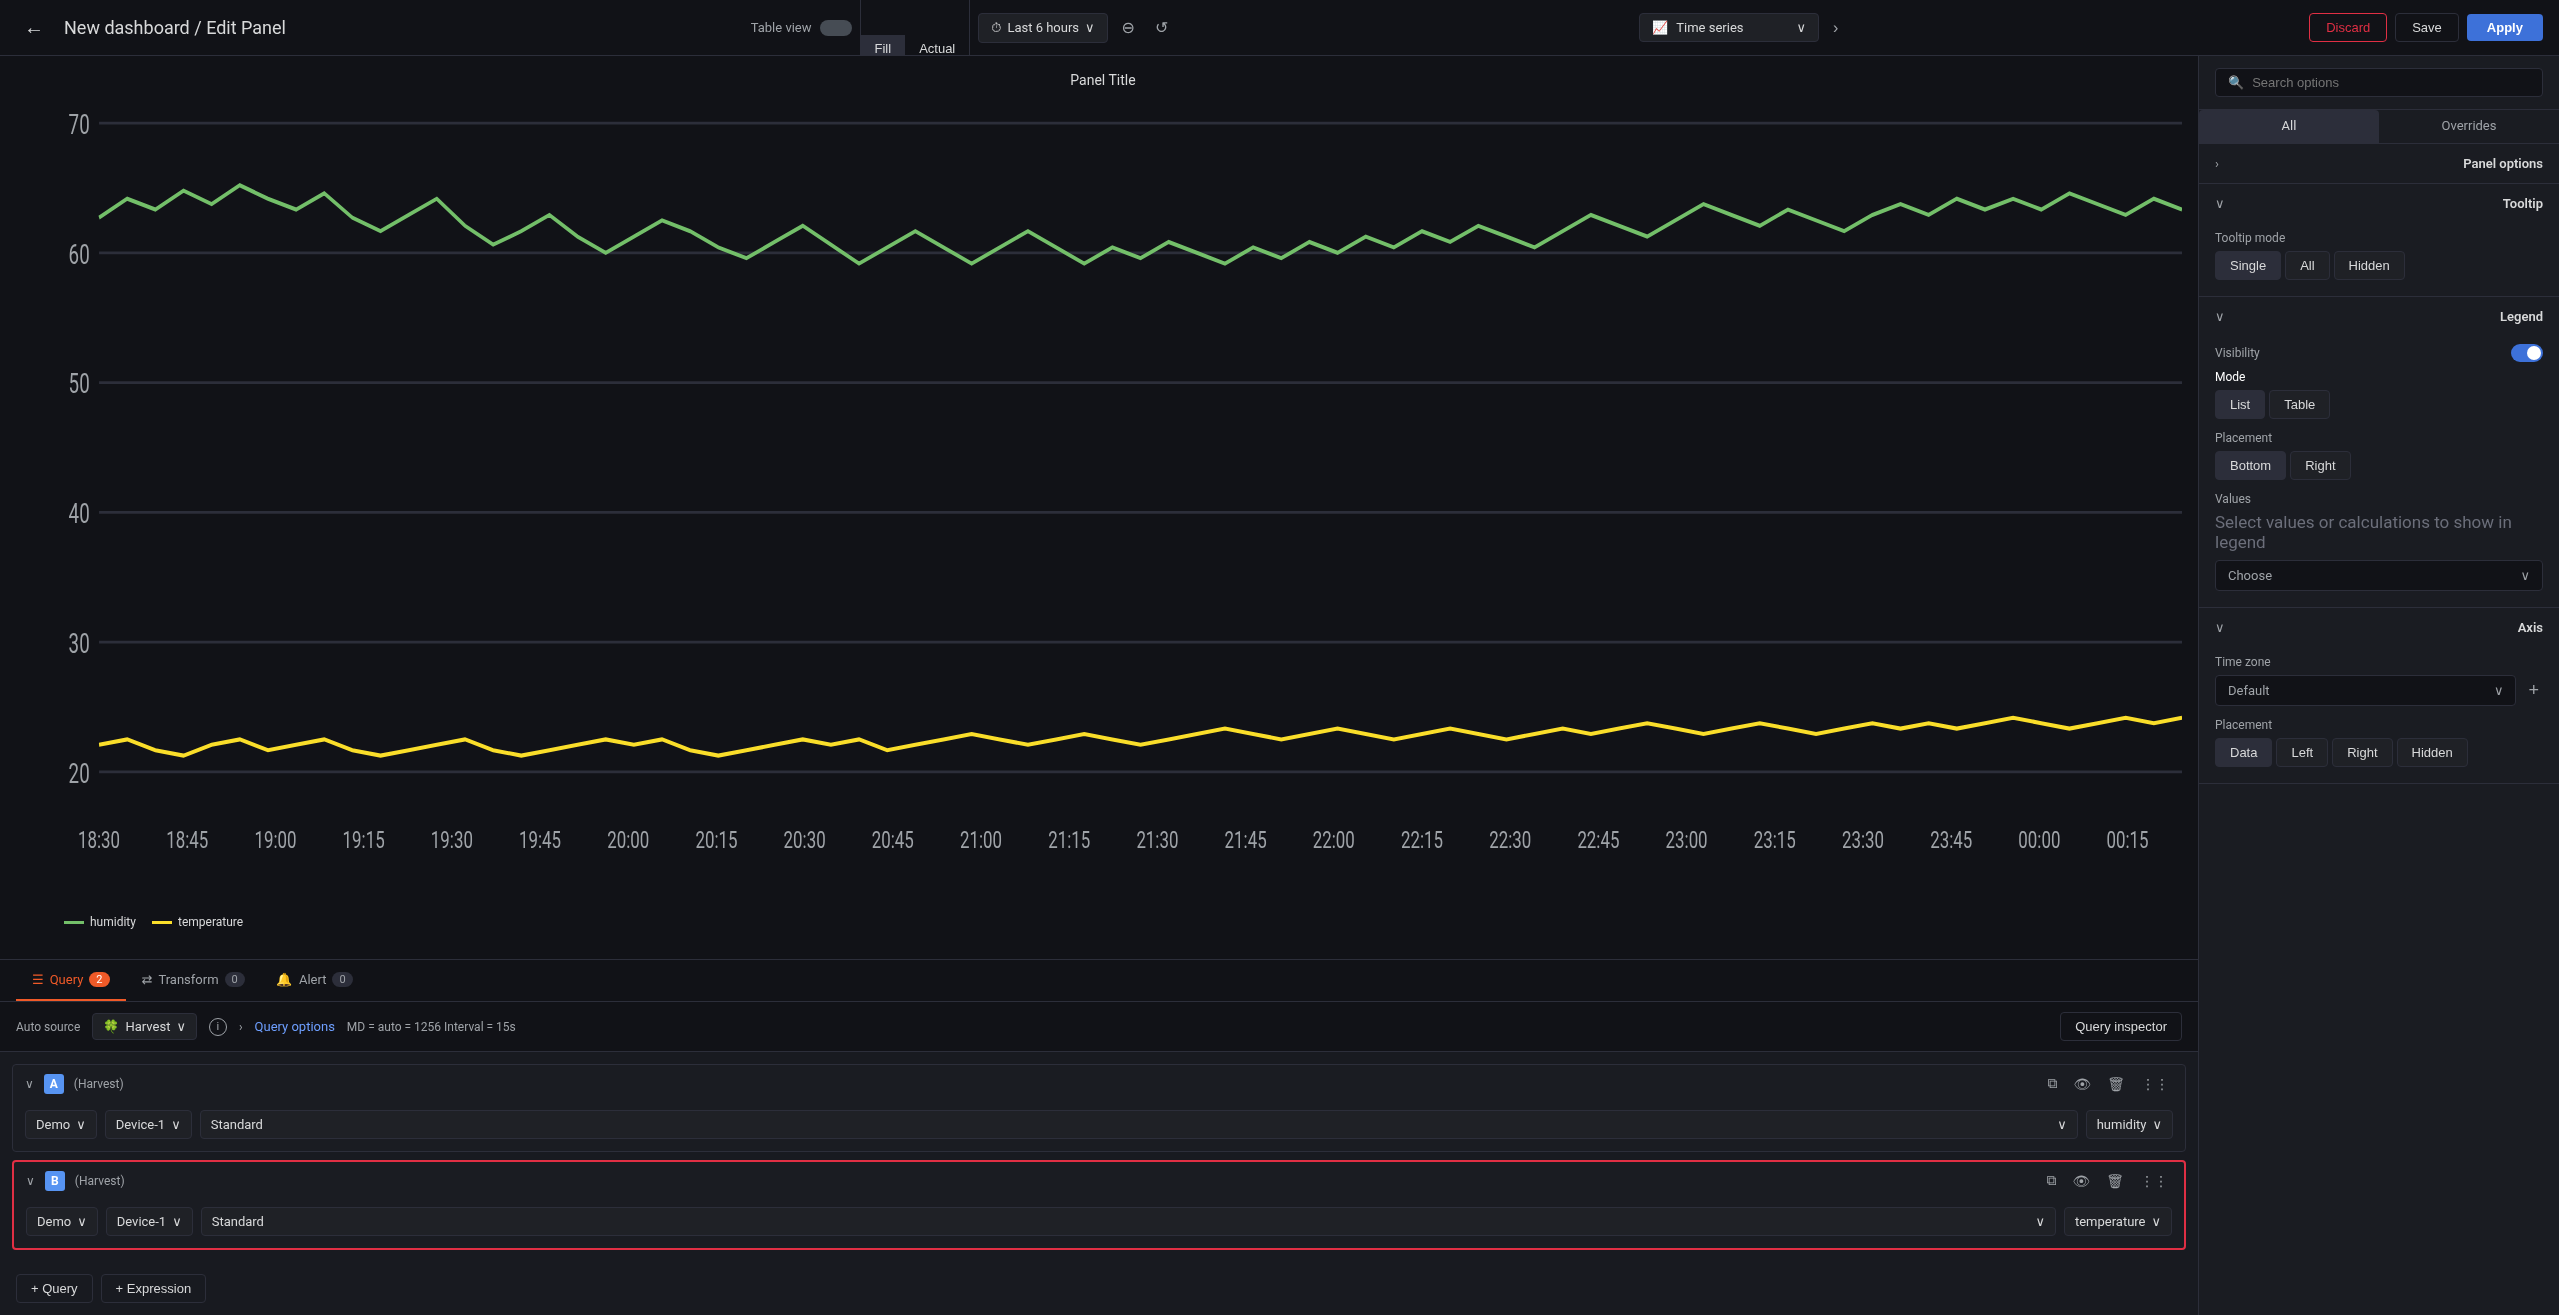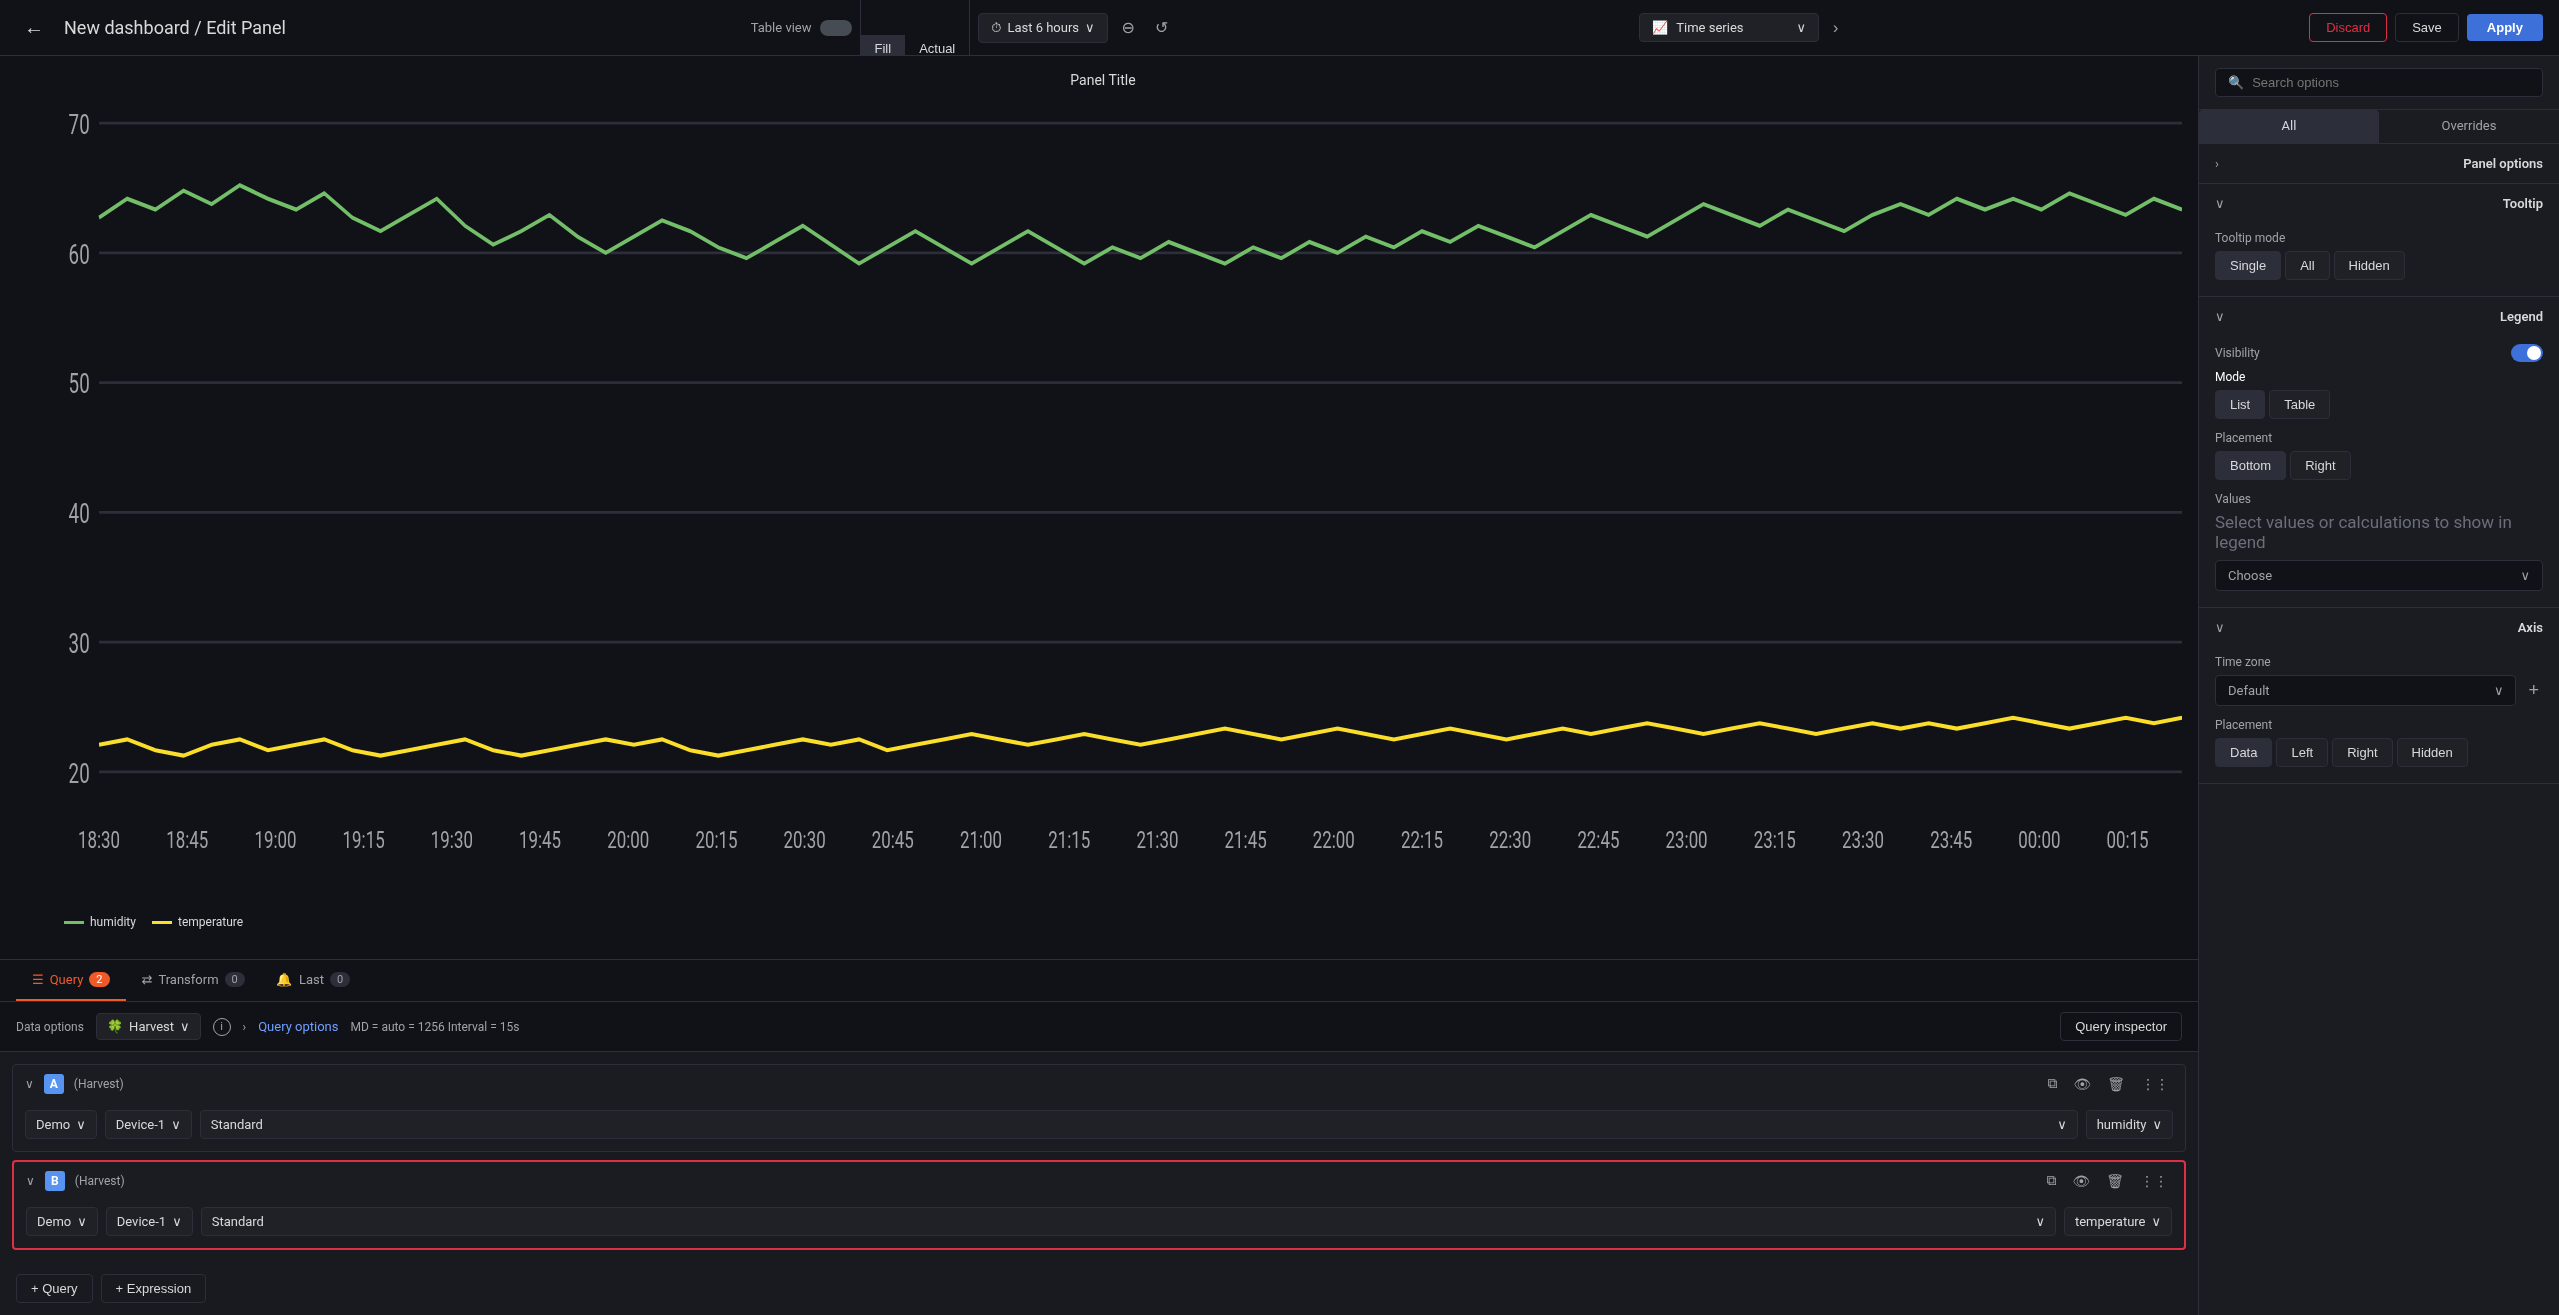--- a/index.html
+++ b/index.html
@@ -216,27 +216,27 @@
           <span>Query</span>
           <span class="tab-badge">2</span>
         </div>
         <div class="query-tab">
           <span style="font-size:13px;">⇄</span>
           <span>Transform</span>
           <span class="tab-badge">0</span>
         </div>
         <div class="query-tab">
           <span style="font-size:13px;">🔔</span>
-          <span>Last</span>
+          <span>Alert</span>
           <span class="tab-badge">0</span>
         </div>
       </div>
 
       <div class="query-options-bar">
-        <span class="datasource-label">Data options</span>
+        <span class="datasource-label">Auto source</span>
         <div class="datasource-select">
           <span>🍀</span>
           <span>Harvest</span>
           <span>∨</span>
         </div>
         <div class="info-icon">i</div>
         <span style="color:#9fa3a8;font-size:12px;">›</span>
         <span class="query-options-link">Query options</span>
         <span class="query-options-meta">MD = auto = 1256   Interval = 15s</span>
         <button class="query-inspector-btn">Query inspector</button>

